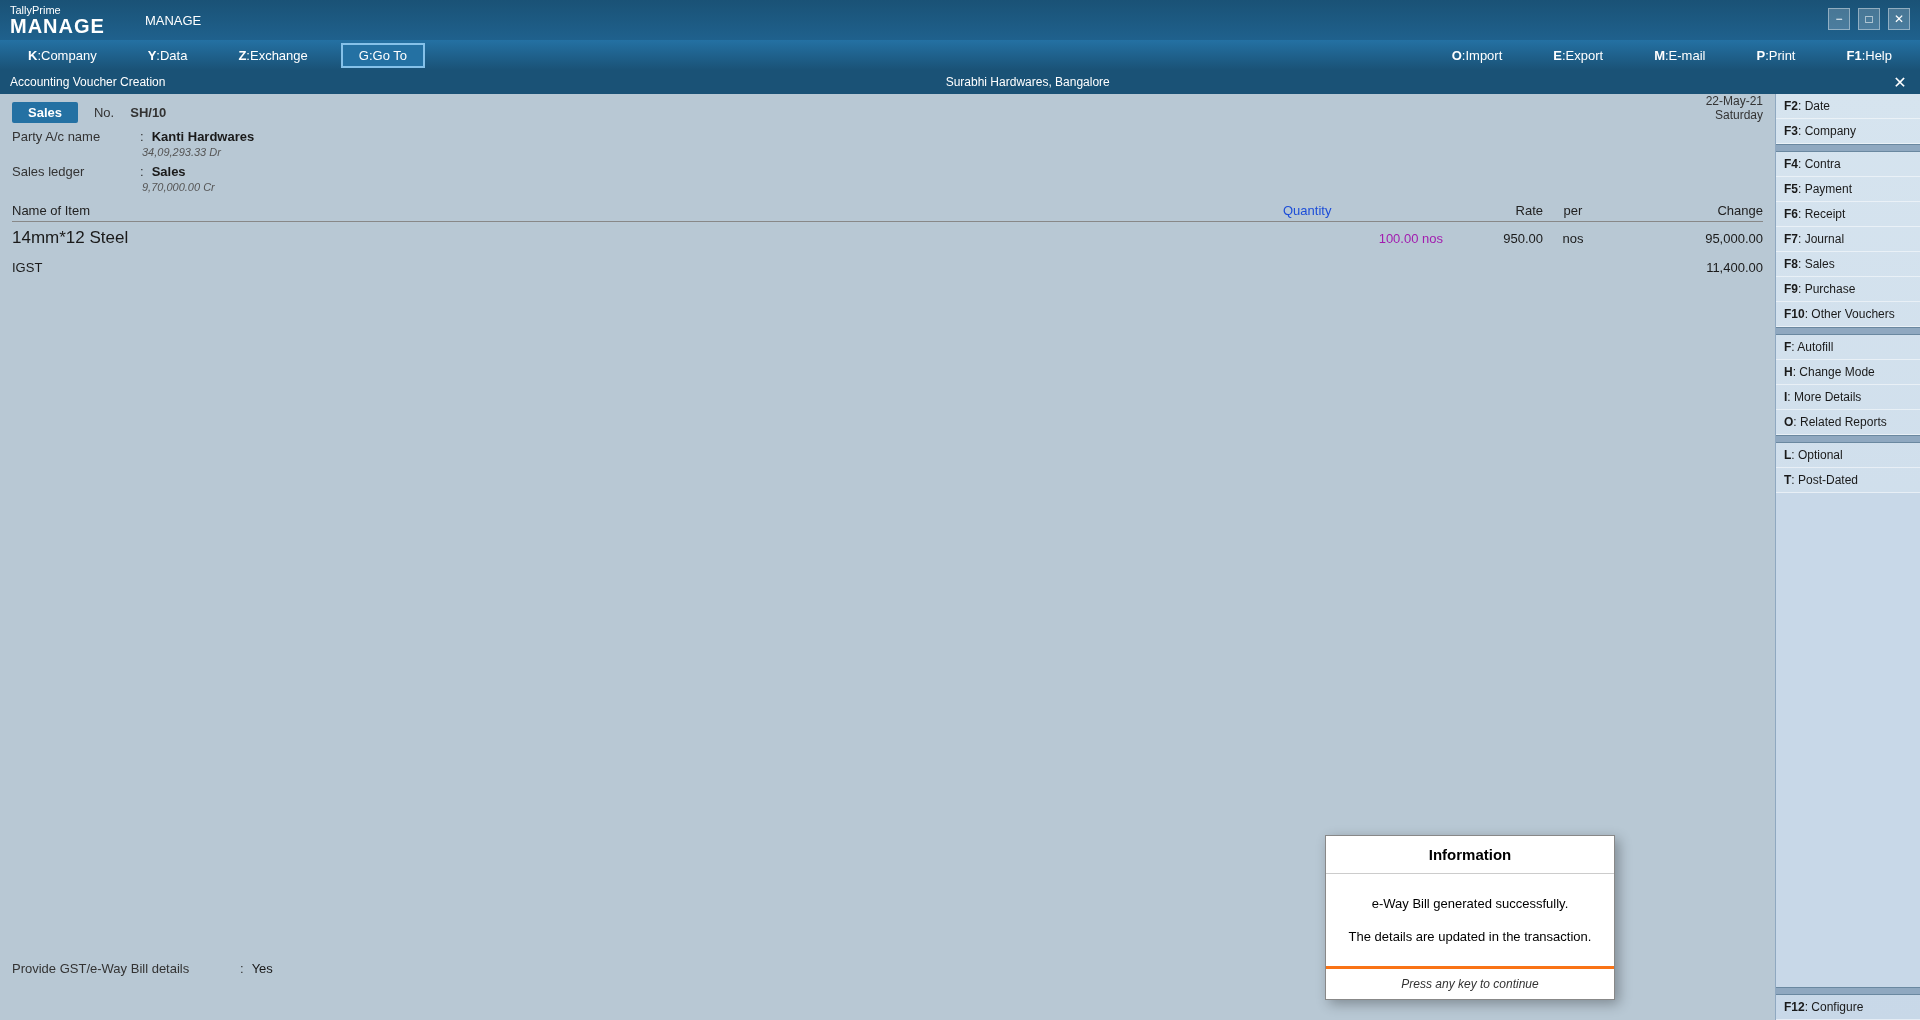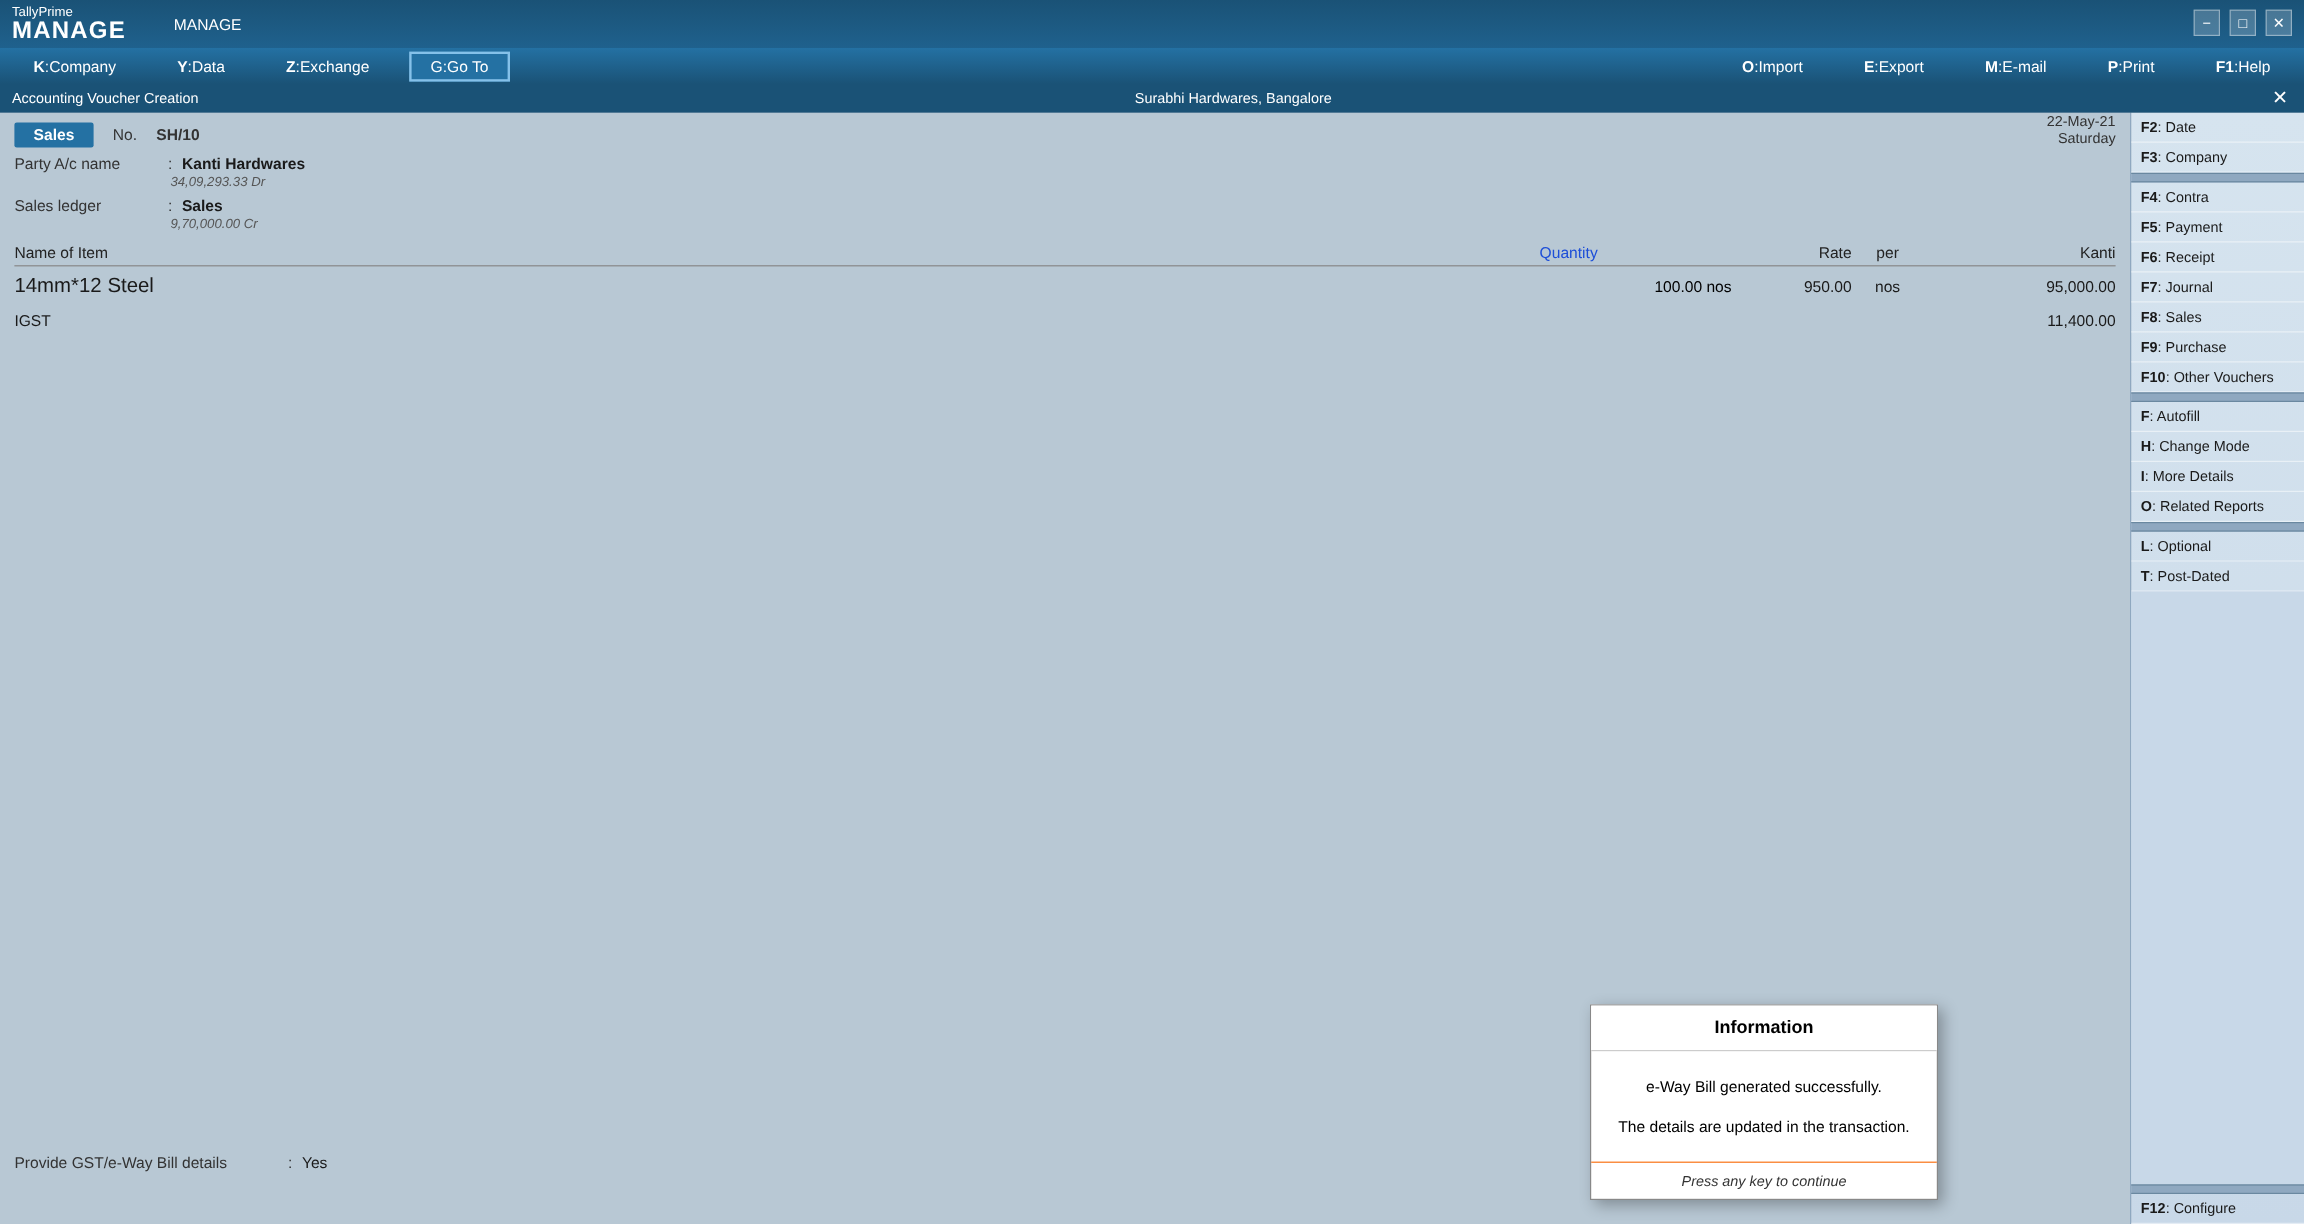--- a/index.html
+++ b/index.html
@@ -211,21 +211,21 @@
     .col-per { width: 60px; text-align: center; color: #222; font-size: 13px; }
     .col-amount { width: 160px; text-align: right; color: #222; font-size: 13px; }
 
     .item-row {
       display: flex;
       align-items: baseline;
       margin-bottom: 4px;
       padding: 2px 0;
     }
     .item-name { flex: 1; color: #1a1a1a; font-size: 17px; }
-    .item-qty { width: 160px; text-align: right; color: #000000; font-size: 13px; }
+    .item-qty { width: 160px; text-align: right; color: #a21caf; font-size: 13px; }
     .item-rate { width: 100px; text-align: right; color: #1a1a1a; font-size: 13px; }
     .item-per { width: 60px; text-align: center; color: #1a1a1a; font-size: 13px; }
     .item-amount { width: 160px; text-align: right; color: #1a1a1a; font-size: 13px; }
 
     .tax-row {
       display: flex;
       align-items: baseline;
       margin-bottom: 4px;
     }
     .tax-name { flex: 1; color: #1a1a1a; font-size: 13px; }
@@ -312,21 +312,21 @@
     }
     #info-dialog-success {
       font-weight: normal;
       margin-bottom: 12px;
     }
     #info-dialog-details {
       font-weight: normal;
       line-height: 1.5;
     }
     #info-dialog-footer {
-      border-top: 1px solid #f97316;
+      border-top: 3px solid #f97316;
       padding: 8px;
       text-align: center;
       font-style: italic;
       font-size: 12px;
       color: #333;
     }
   </style>
 </head>
 <body>
 
@@ -389,21 +389,21 @@
       <span class="field-value">Sales</span>
     </div>
     <div class="field-balance-indent">9,70,000.00 Cr</div>
 
     <div id="items-table">
       <div id="items-table-header">
         <span class="col-name">Name of Item</span>
         <span class="col-qty">Quantity</span>
         <span class="col-rate">Rate</span>
         <span class="col-per">per</span>
-        <span class="col-amount">Kanti</span>
+        <span class="col-amount">Change</span>
       </div>
 
       <div class="item-row">
         <span class="item-name">14mm*12 Steel</span>
         <span class="item-qty">100.00 nos</span>
         <span class="item-rate">950.00</span>
         <span class="item-per">nos</span>
         <span class="item-amount">95,000.00</span>
       </div>
 

